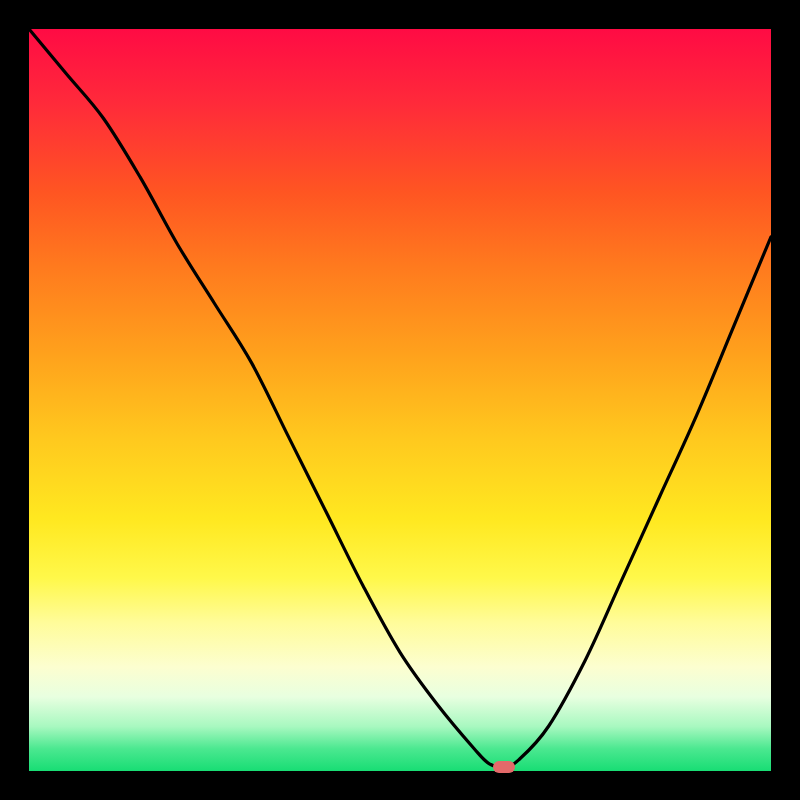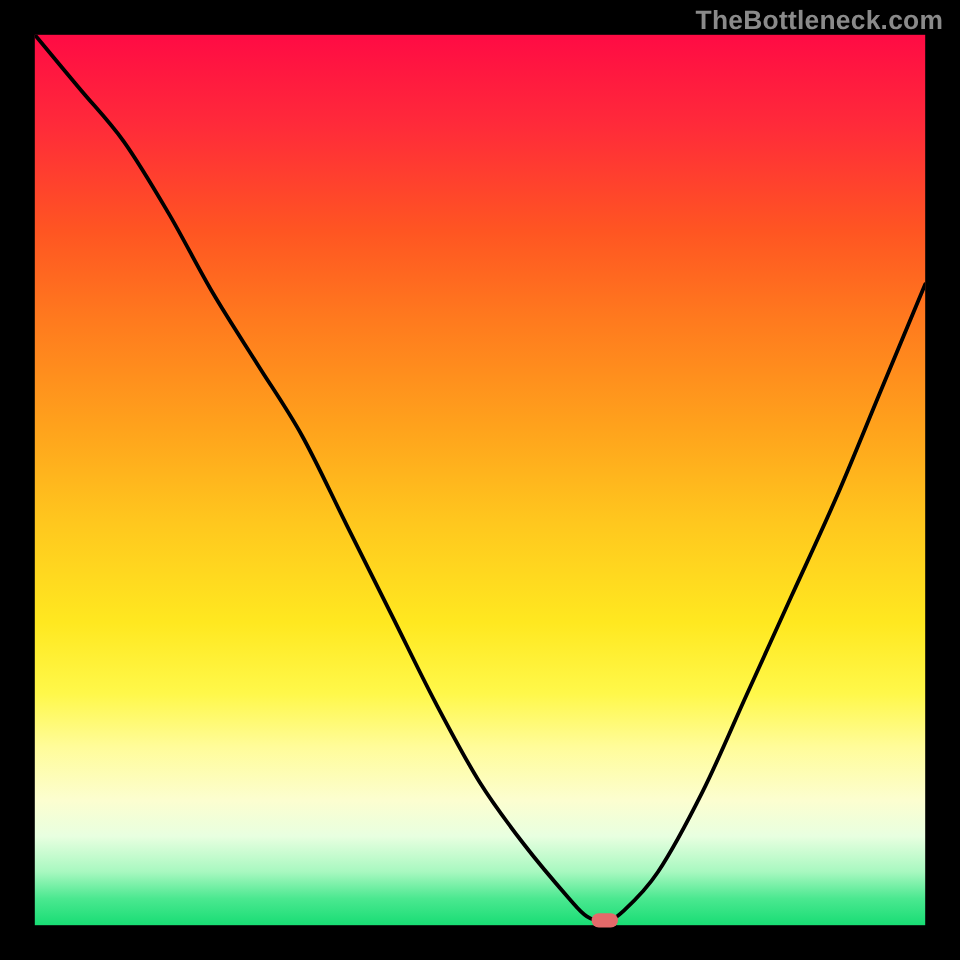--- a/index.html
+++ b/index.html
@@ -74,15 +74,14 @@
   <div class="plot-area">
 
     <svg class="curve-svg" viewBox="0 0 742 742" preserveAspectRatio="none">
       <path id="curve-path" d="M 0.0 0.0 C 6.2 7.4, 24.7 29.7, 37.1 44.5 C 49.5 59.4, 61.8 71.7, 74.2 89.0 C 86.6 106.4, 98.9 127.4, 111.3 148.4 C 123.7 169.4, 136.0 194.2, 148.4 215.2 C 160.8 236.2, 173.1 254.8, 185.5 274.5 C 197.9 294.3, 210.2 311.6, 222.6 333.9 C 235.0 356.2, 247.3 383.4, 259.7 408.1 C 272.1 432.8, 284.4 457.6, 296.8 482.3 C 309.2 507.0, 321.5 533.0, 333.9 556.5 C 346.3 580.0, 358.6 603.5, 371.0 623.3 C 383.4 643.1, 395.7 659.1, 408.1 675.2 C 420.5 691.3, 436.5 709.8, 445.2 719.7 C 453.9 729.6, 455.1 731.5, 460.0 734.6 C 465.0 737.7, 469.9 738.9, 474.9 738.3 C 479.8 737.7, 482.3 737.7, 489.7 730.9 C 497.1 724.1, 508.3 714.2, 519.4 697.5 C 530.5 680.8, 544.1 655.4, 556.5 630.7 C 568.9 606.0, 581.2 576.3, 593.6 549.1 C 606.0 521.9, 618.3 494.7, 630.7 467.5 C 643.1 440.3, 655.4 414.3, 667.8 385.8 C 680.2 357.4, 692.5 326.5, 704.9 296.8 C 717.3 267.1, 735.8 222.6, 742.0 207.8" fill="none" stroke="#000" stroke-width="3.2" stroke-linejoin="round" stroke-linecap="round"></path>
     </svg>
 
     <div class="marker" id="marker" style="left: 474.88px; top: 738.29px; background: rgb(228, 106, 106);"></div>
 
   </div>
 
-  <div class="watermark">TheBottleneck.com</div>
 
 </div>
 
 </body></html>

